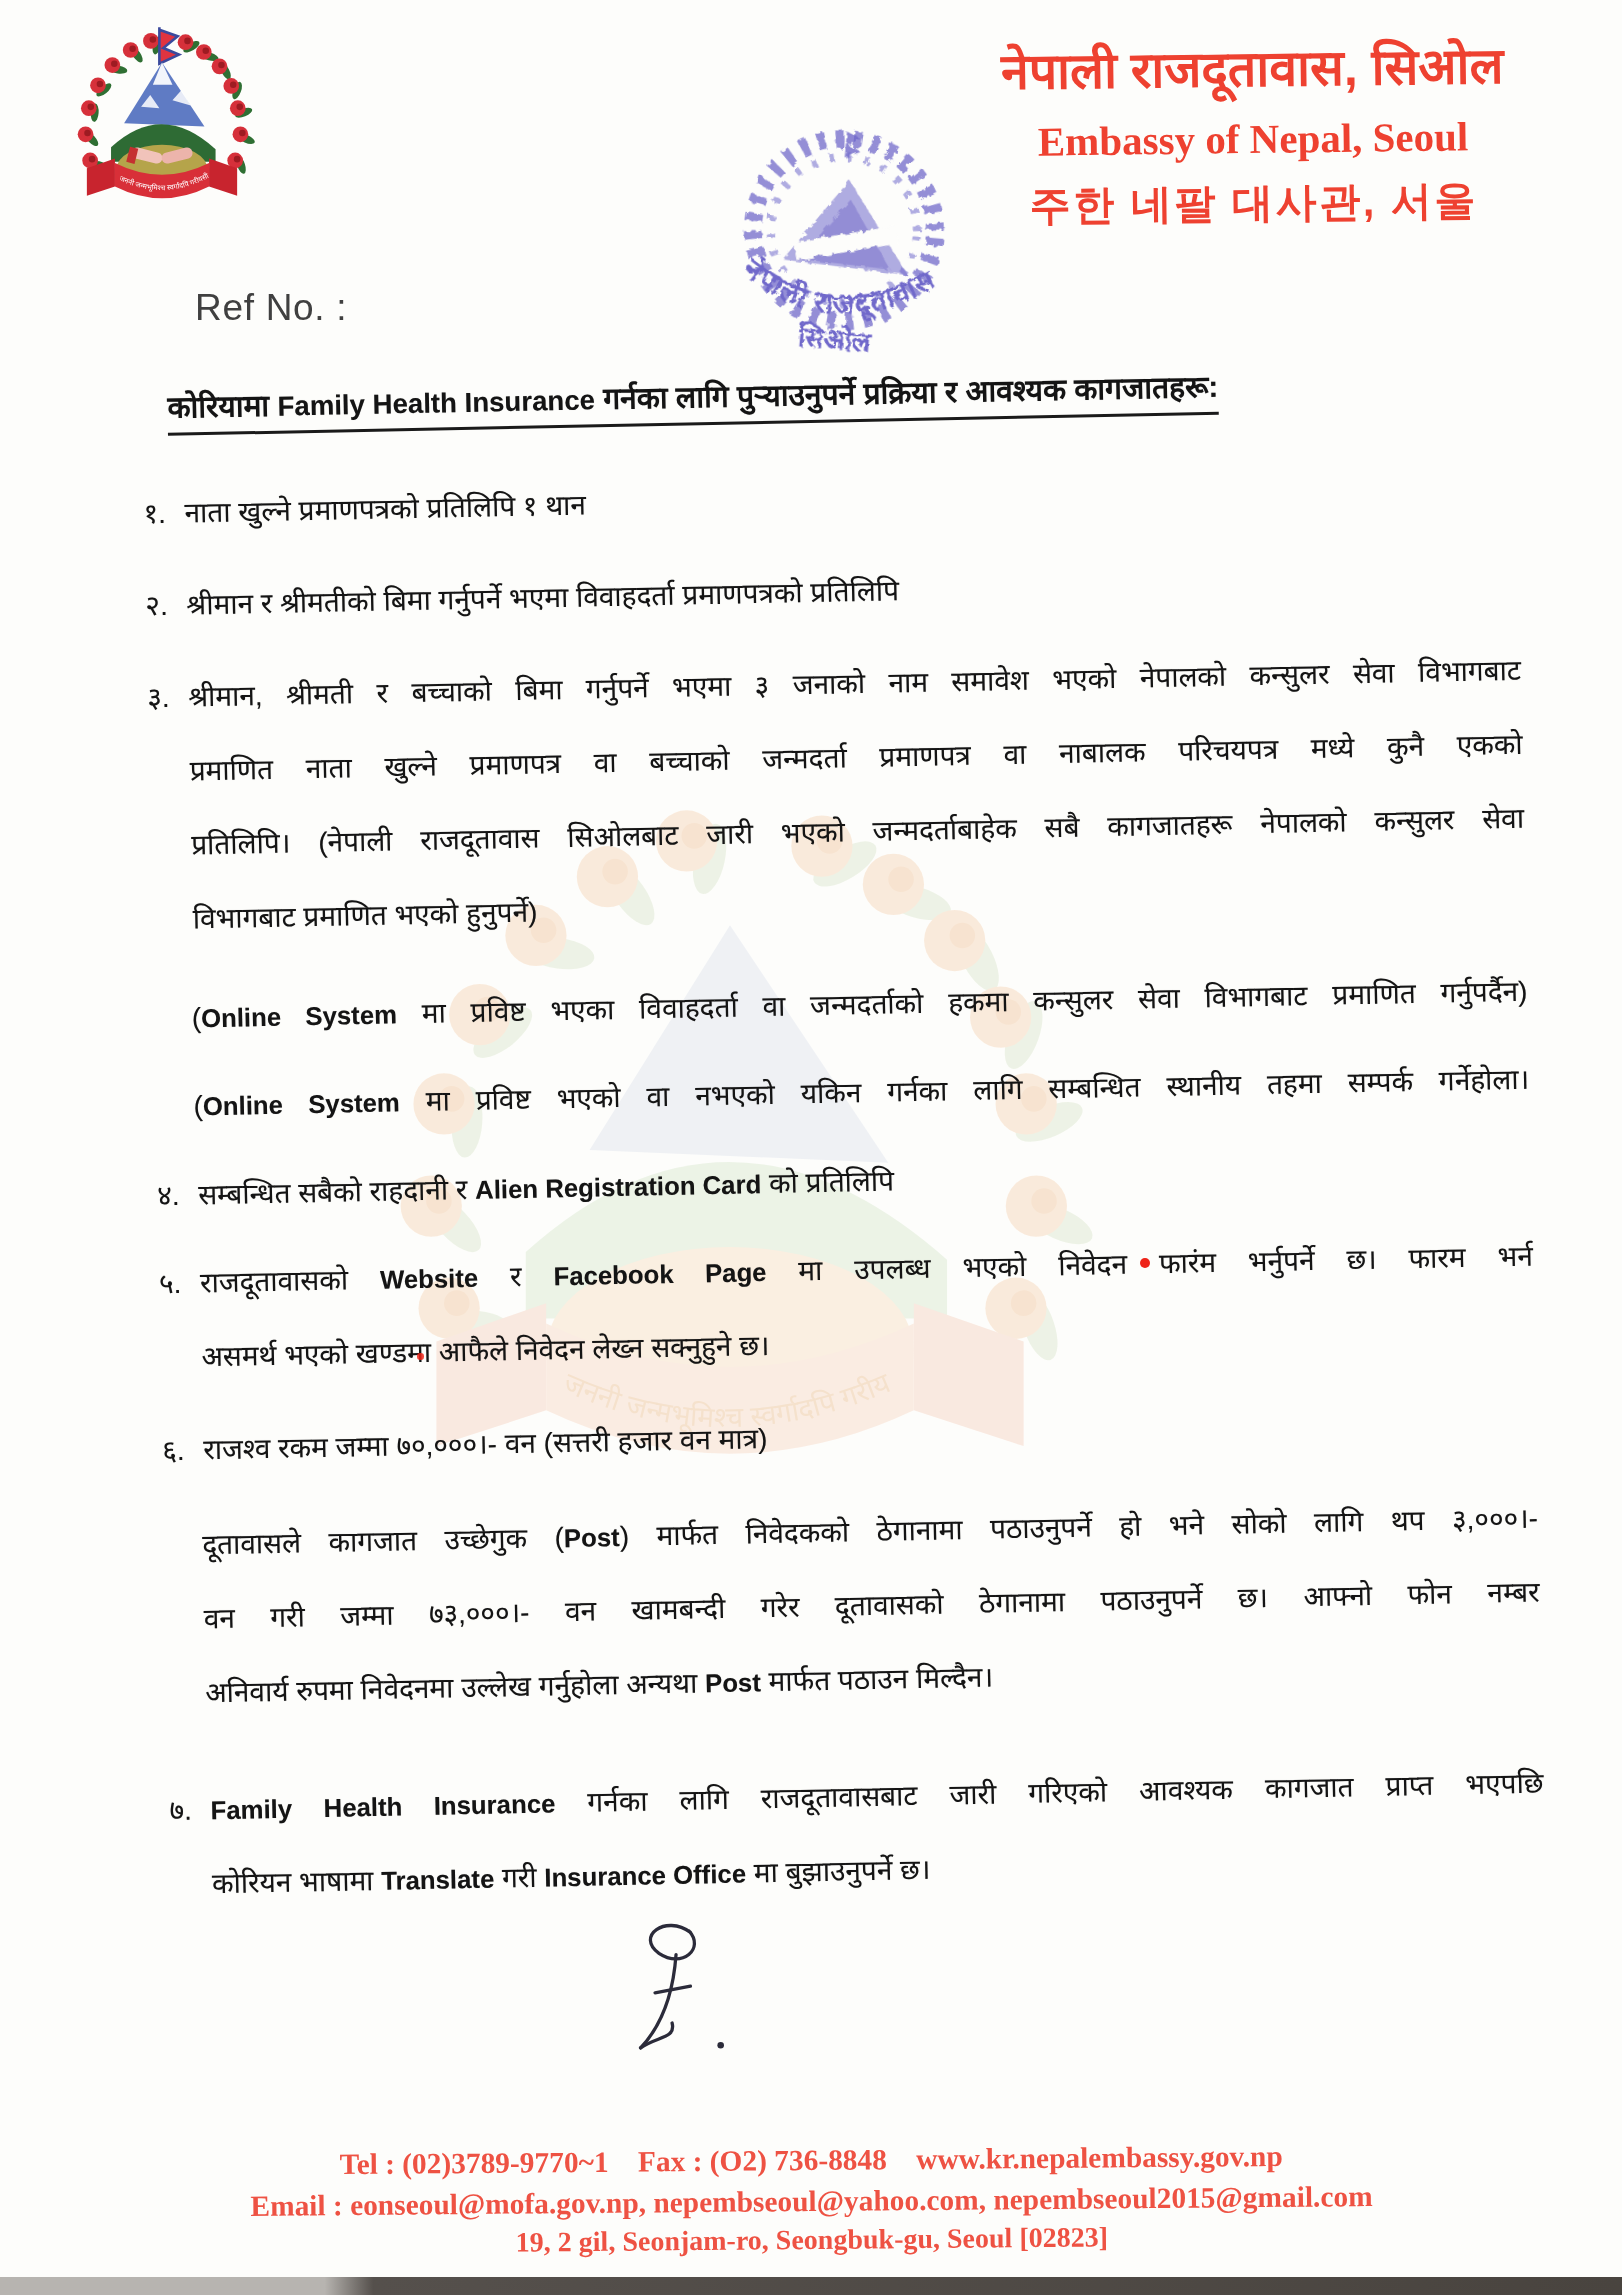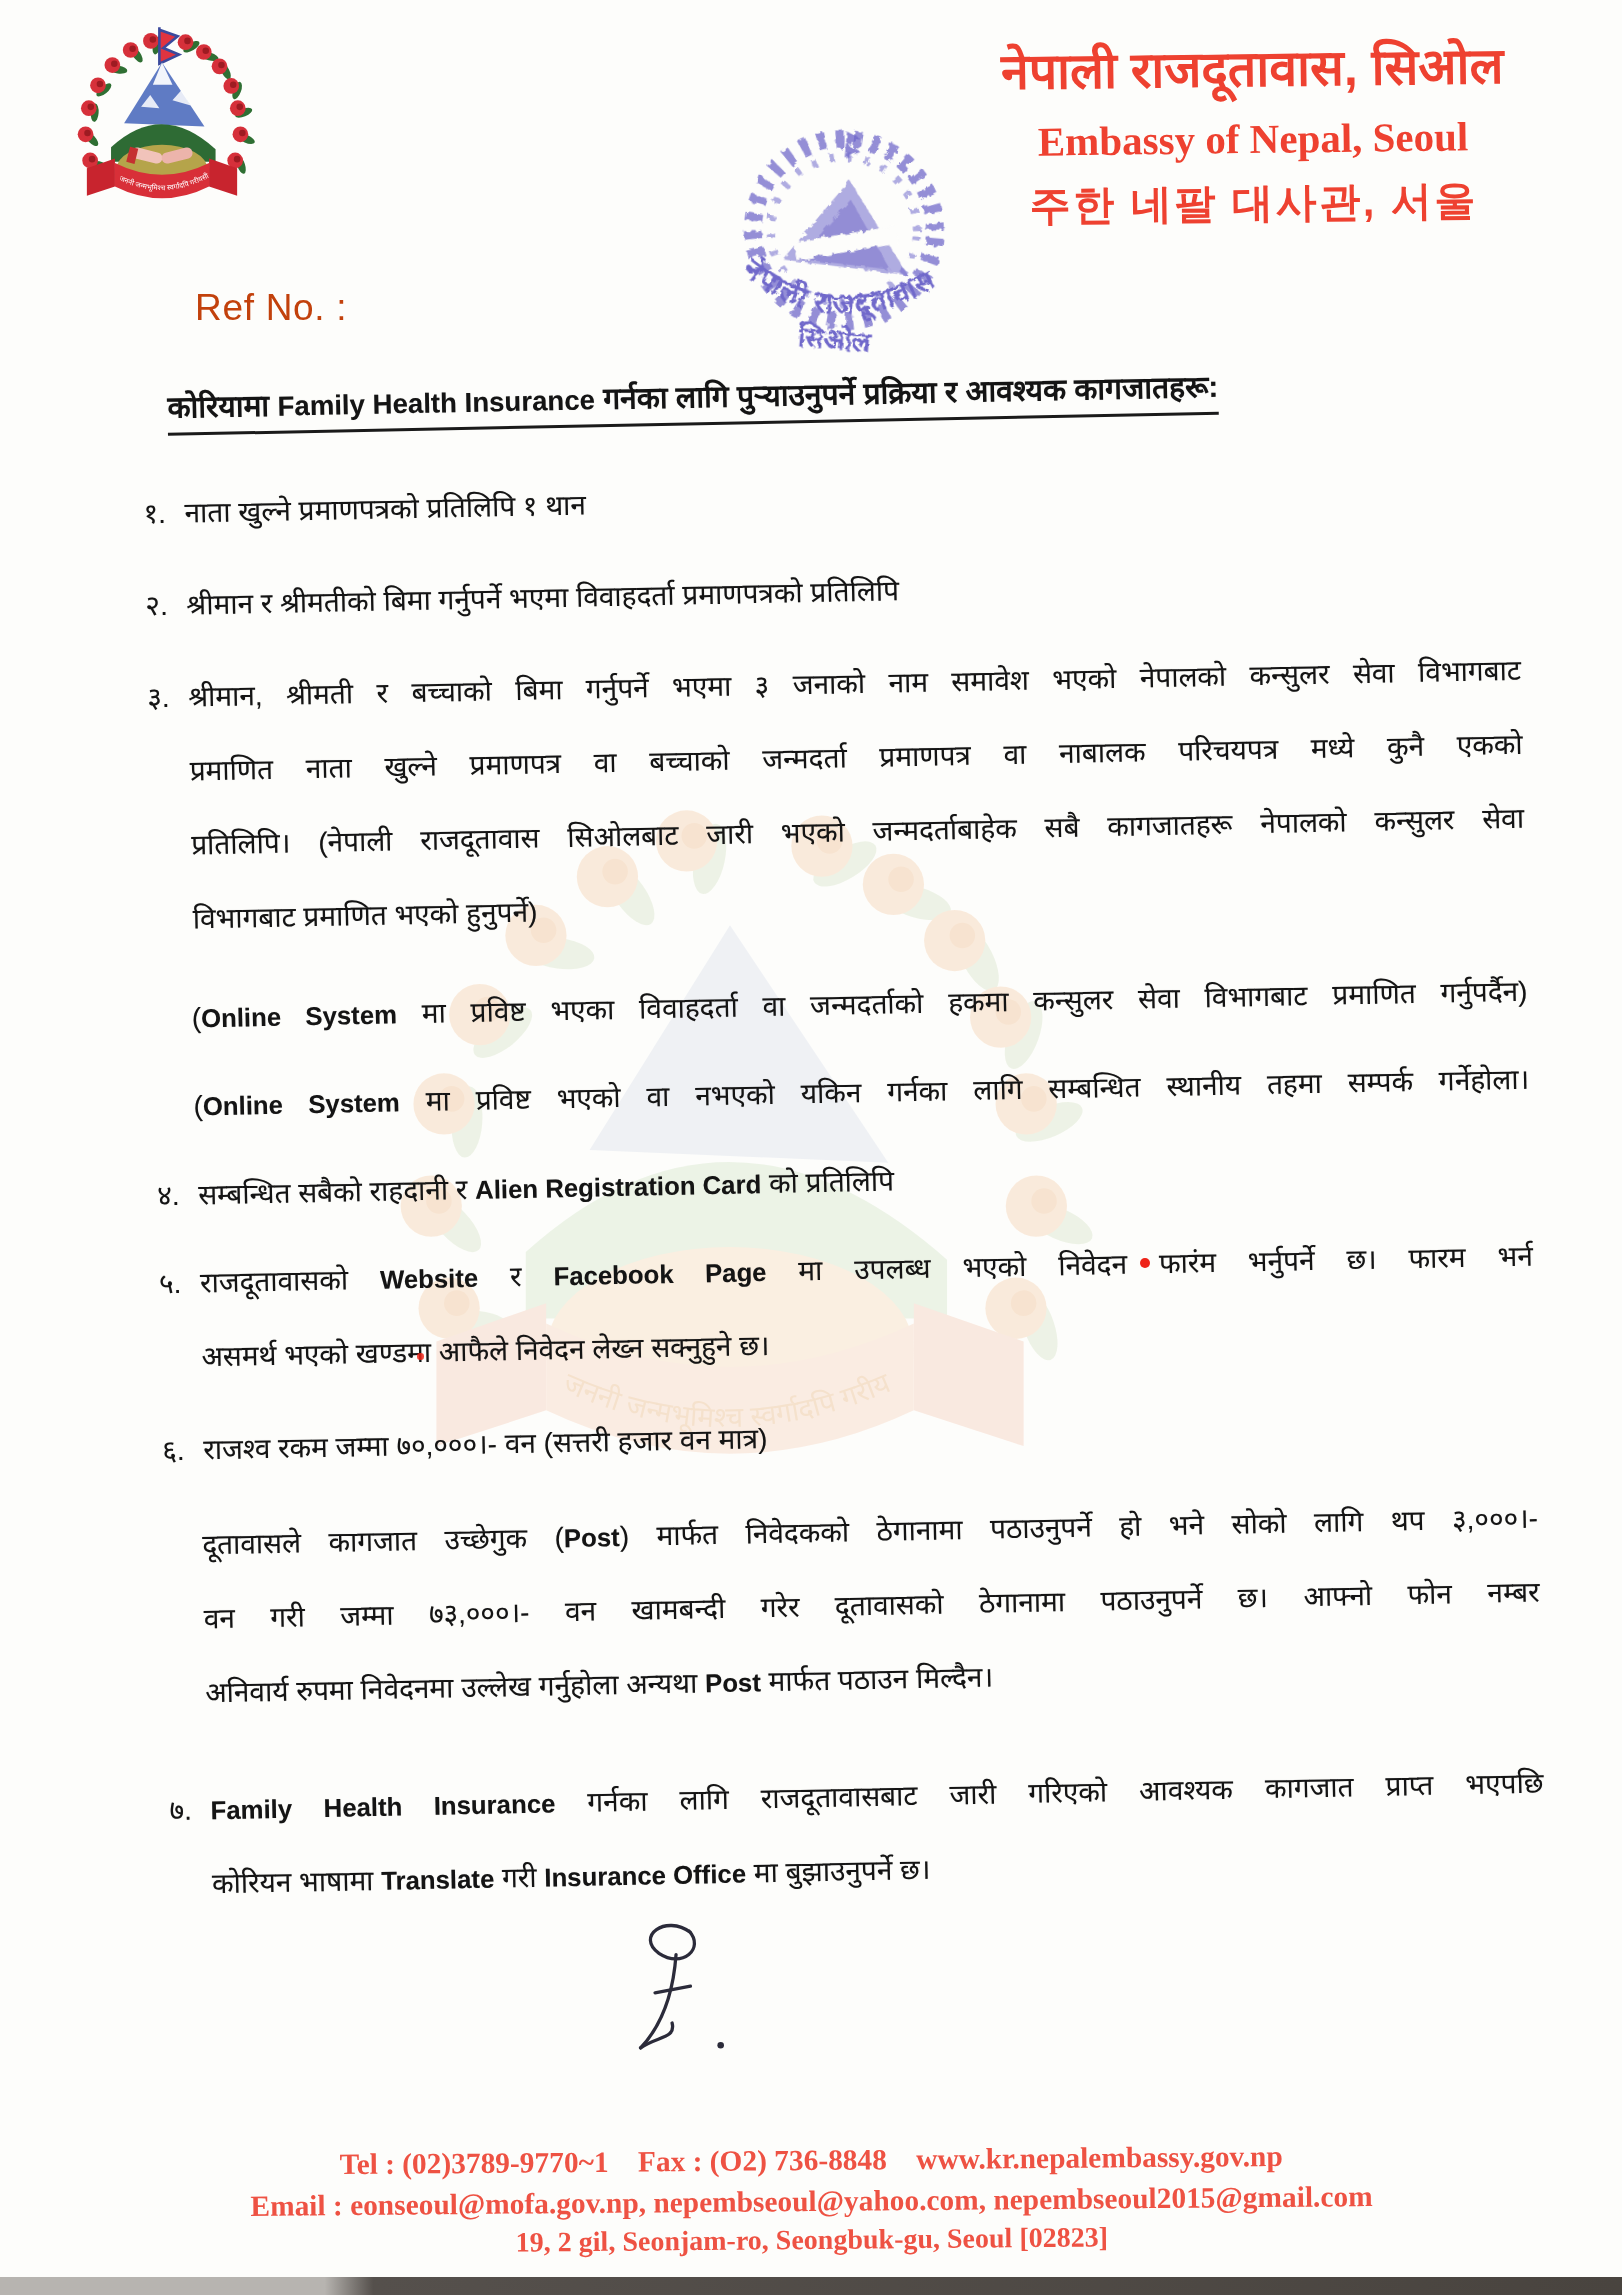--- a/index.html
+++ b/index.html
@@ -5,21 +5,21 @@
   html,body{margin:0;padding:0;background:#8a8a8a;}
   .page{position:relative;width:1623px;height:2295px;margin:0 auto;background:#fdfdfb;overflow:hidden;
         font-family:"Liberation Sans",sans-serif;color:#141414;}
   
   .emblem{position:absolute;left:64px;top:19.6px;width:196px;height:226px;}
   .stamp{position:absolute;left:712px;top:116px;width:262px;height:249px;opacity:.85;}
   .hdr-right{position:absolute;left:916px;top:31px;width:674px;text-align:center;transform:rotate(-.7deg);}
   .hdr-dev{font-size:50px;font-weight:700;color:#ee4130;line-height:77px;}
   .hdr-en{font-family:"Liberation Serif",serif;font-size:41px;font-weight:700;color:#ee4130;line-height:63px;}
   .hdr-ko{font-size:41px;font-weight:800;color:#ee4130;line-height:65px;letter-spacing:2.6px;}
-  .refno{position:absolute;left:195px;top:287px;font-size:37px;color:#c2410c;letter-spacing:0.7px;}
+  .refno{position:absolute;left:195px;top:287px;font-size:37px;color:#404040;letter-spacing:0.7px;}
   
   .wmark{position:absolute;left:347px;top:766px;width:766px;height:870px;opacity:.5;pointer-events:none;}
   
   .content{position:absolute;left:141px;top:366px;width:1374px;transform:rotate(-1.15deg);
            transform-origin:19.6px 19.6px;font-size:28px;text-shadow:0 0 0.7px rgba(10,10,10,.3);}
   .title-wrap{padding-top:21.6px;margin-left:26px;}
   .doc-title{display:inline-block;font-weight:700;font-size:30px;line-height:39px;
              border-bottom:3.3px solid #1a1a1a;padding-bottom:5.9px;}
   .blk{position:relative;}
   .blk.item{padding-left:41px;}

